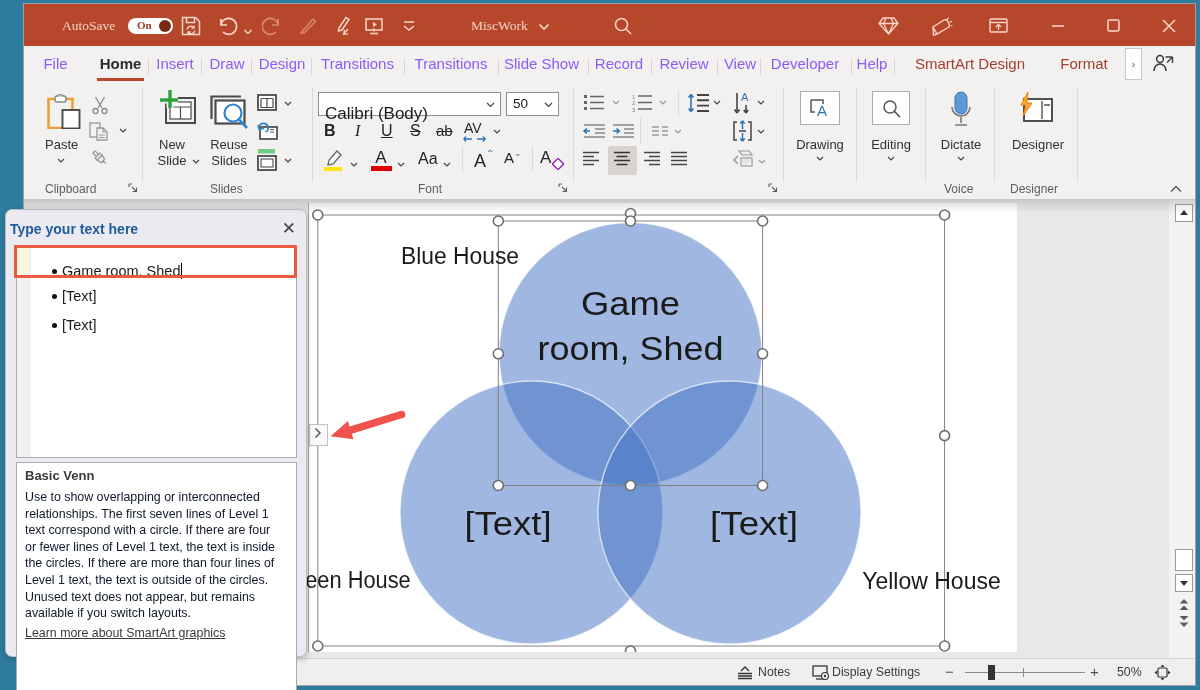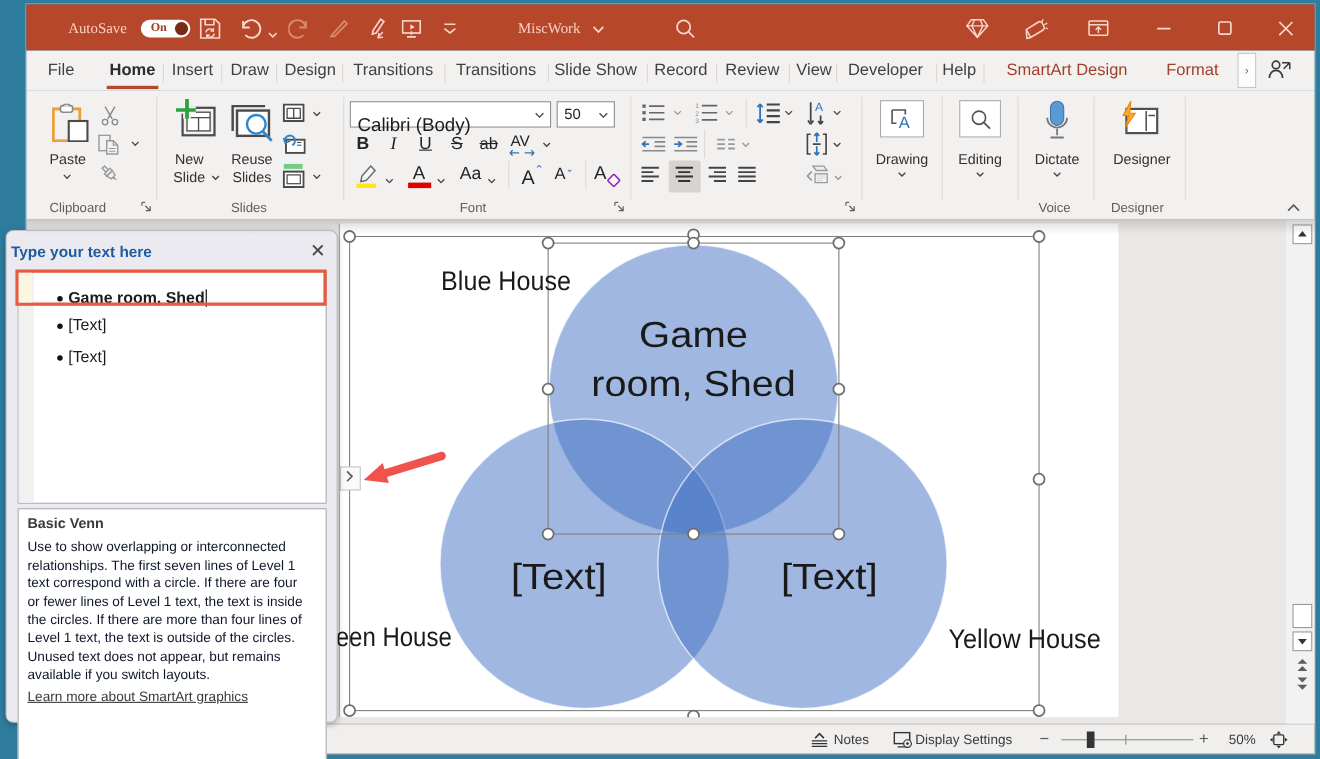--- a/index.html
+++ b/index.html
@@ -18,21 +18,21 @@
   .tb { color:#F6D3C5; font-size:13.5px; }
   #autosave { left:38px; top:14px; }
   #pill { left:104px; top:14px; width:45px; height:16px; background:#fff; border-radius:8px; }
   #pill .on { position:absolute; left:9px; top:1px; font-size:11px; color:#9E3A1F; font-weight:bold; }
   #pill .knob { position:absolute; right:2px; top:2px; width:12px; height:12px; border-radius:50%; background:#772B15; }
   .ticon { position:absolute; top:12px; width:20px; height:20px; }
   .ticon svg { width:100%; height:100%; }
   #miscwork { left:447px; top:14px; font-size:13.5px; color:#F6D3C5; }
 
   
-  .menu { position:absolute; top:1px; height:33px; line-height:33px; font-size:15px; color:#404040; text-align:center; }
+  .menu { position:absolute; top:1px; height:33px; line-height:33px; font-size:15px; color:#8b5cf6; text-align:center; }
   .msep { position:absolute; top:12px; height:17px; width:1px; background:#D8D6D4; }
   #homeline { position:absolute; left:73px; top:32px; width:47px; height:3px; background:#B7472A; }
 
   
   .rsep { position:absolute; top:6px; height:94px; width:1px; background:#DCDAD8; }
   .glabel { position:absolute; top:100px; font-size:12px; color:#5F5D5B; white-space:nowrap; }
   .launcher { position:absolute; top:101px; width:10px; height:10px; }
   .rtxt { position:absolute; font-size:13px; color:#323130; white-space:nowrap; }
   .chev { position:absolute; width:8px; height:5px; }
   .chev svg, .launcher svg { display:block; width:100%; height:100%; }
@@ -761,21 +761,21 @@
       <path d="M8.5 0.5 L10.5 3 h-4 z M8.5 16.5 L10.5 14 h-4 z M0.5 8.5 L3 6.5 v4 z M16.5 8.5 L14 6.5 v4 z" fill="#333" stroke="none"></path>
     </g>
   </svg>
 </div>
 
 <div id="textpane" class="abs">
   <div id="tp-title">Type your text here</div>
   <div id="tp-close">✕</div>
   <div id="tp-list">
     <div id="tp-gutter"></div>
-    <div class="tprow" style="top:1px; height:46px;font-weight:bold;">
+    <div class="tprow" style="top:1px; height:46px;">
         <span class="b"></span>
         <span class="t">Game room, Shed<span style="border-left:1px solid #000; margin-left:1px;">​</span></span>
       </div>
     <div class="tprow" style="top:34px; height:30px;">
         <span class="b"></span>
         <span class="t">[Text]</span>
       </div>
     <div class="tprow" style="top:63px; height:30px;">
         <span class="b"></span>
         <span class="t">[Text]</span>

